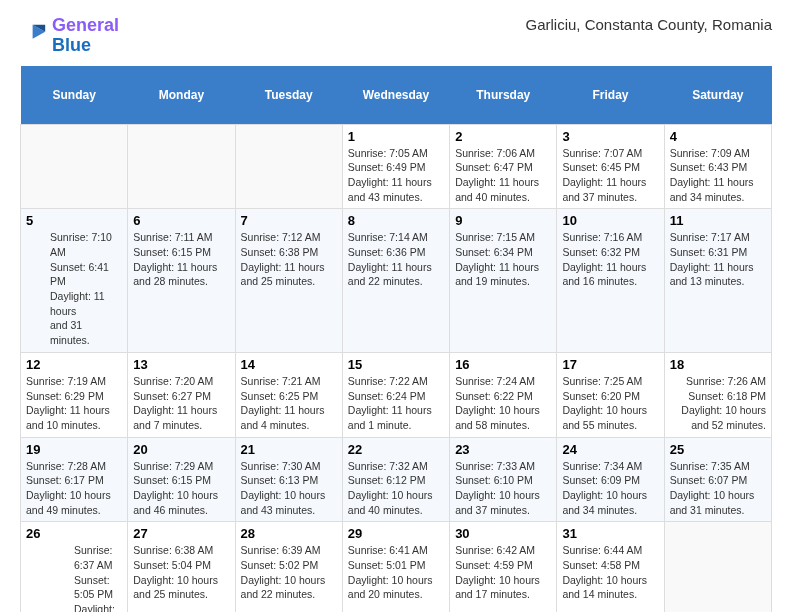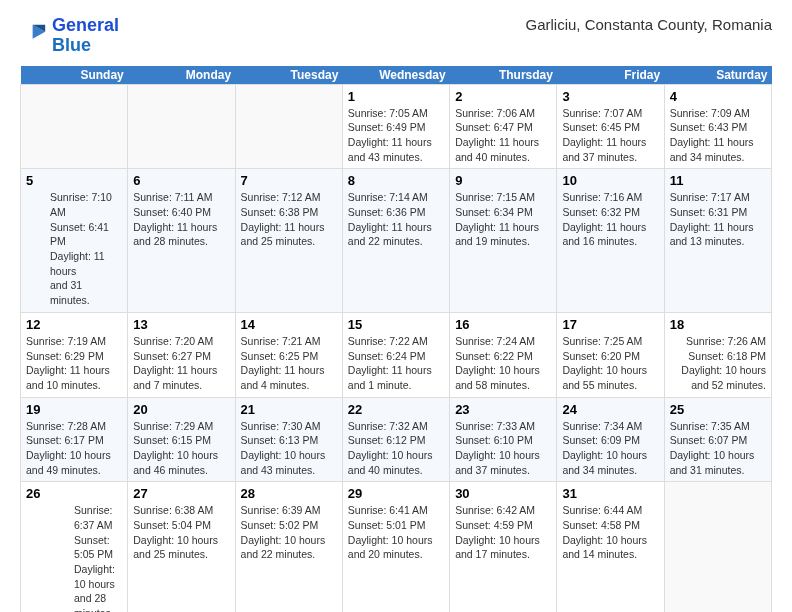--- a/index.html
+++ b/index.html
@@ -20,21 +20,21 @@
       display: flex;
       align-items: center;
     }
     .logo-text {
       display: flex;
       flex-direction: column;
       font-size: 18px;
       font-weight: bold;
       line-height: 1.1;
     }
-    .logo-general { color: #1d4ed8; }
+    .logo-general { color: #8b5cf6; }
     .logo-blue { color: #1a6ebf; }
     .logo-icon {
       width: 28px;
       height: 28px;
       margin-right: 4px;
     }
     .title-block {
       text-align: right;
     }
     .month-title {
@@ -47,22 +47,22 @@
       color: #333;
     }
     table {
       width: 100%;
       border-collapse: collapse;
       font-size: 11px;
     }
     thead th {
       background-color: #3a7dc9;
       color: #fff;
-      padding: 2px 4px;
-      text-align: right;
+      padding: 22px 4px;
+      text-align: center;
       font-size: 12px;
       font-weight: bold;
     }
     tbody td {
       vertical-align: top;
       padding: 4px 5px;
       border: 1px solid #ddd;
       height: 80px;
       width: 14.28%;
       background: #fff;
@@ -156,21 +156,21 @@
         <td>
           <span class="day-num">5</span>
           <div class="day-info" style="white-space: pre-line; margin-left: 24px;">Sunrise: 7:10 AM
 Sunset: 6:41 PM
 Daylight: 11 hours
 and 31 minutes.</div>
         </td>
         <td>
           <span class="day-num">6</span>
           <div class="day-info" style="white-space: pre-line;">Sunrise: 7:11 AM
-Sunset: 6:40 PM
+Sunset: 6:15 PM
 Daylight: 11 hours
 and 28 minutes.</div>
         </td>
         <td>
           <span class="day-num">7</span>
           <div class="day-info" style="white-space: pre-line;">Sunrise: 7:12 AM
 Sunset: 6:38 PM
 Daylight: 11 hours
 and 25 minutes.</div>
         </td>

